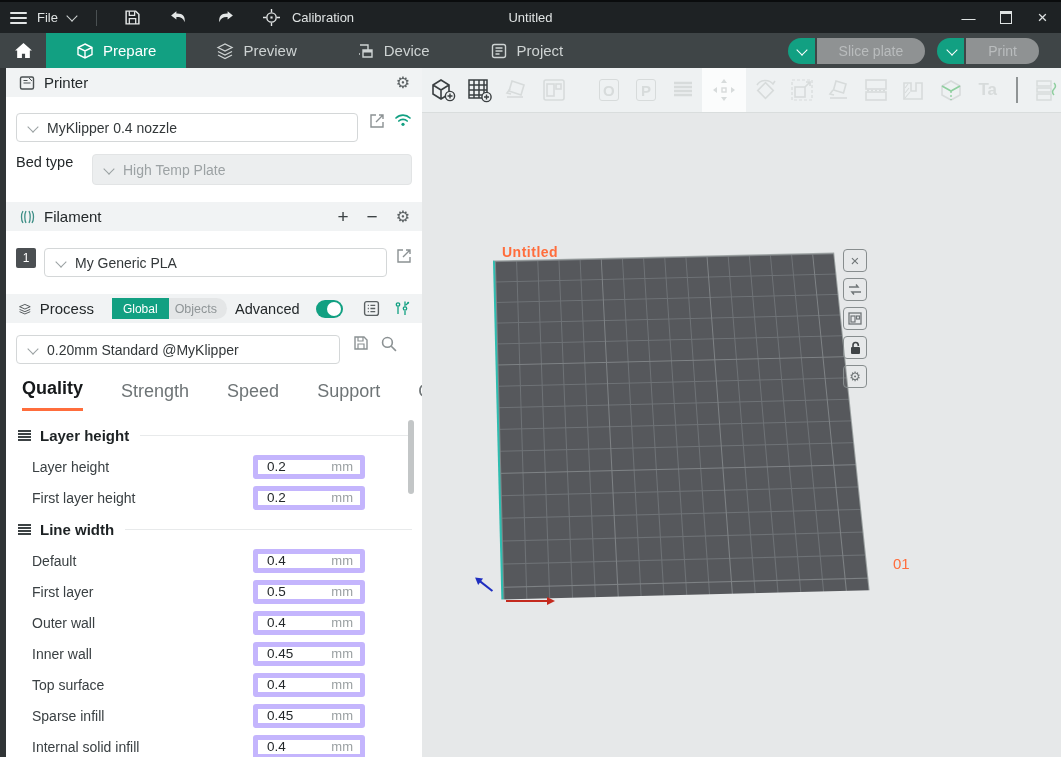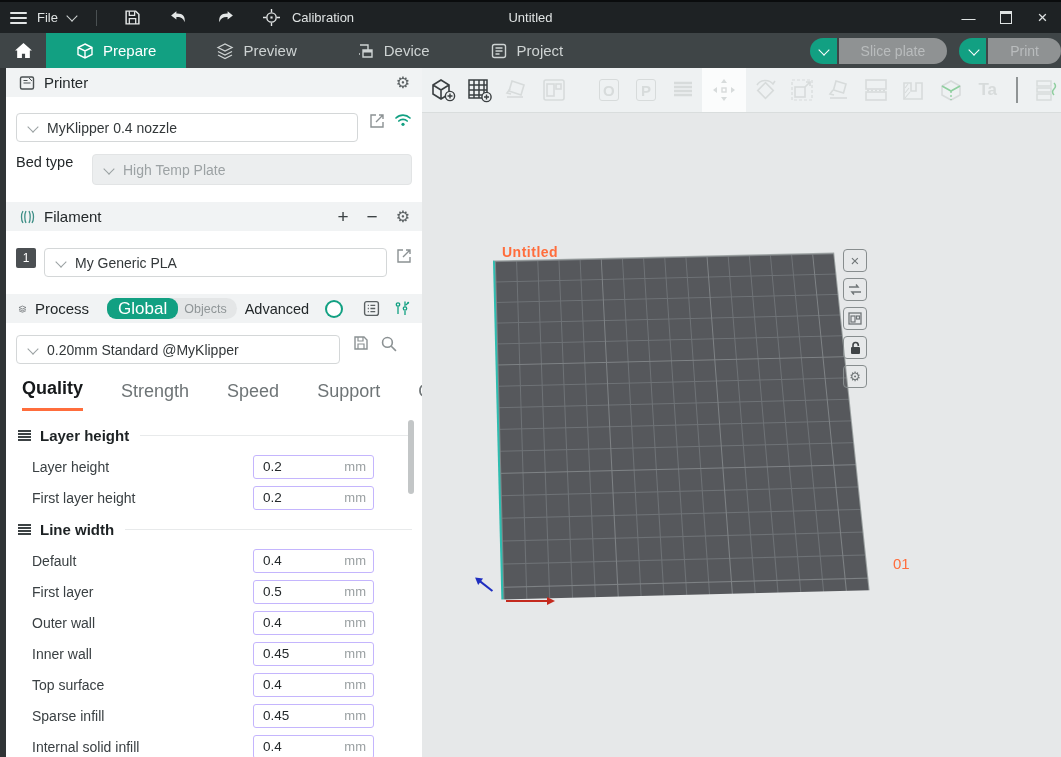--- a/index.html
+++ b/index.html
@@ -23,21 +23,21 @@
   .win-btn{width:37px;height:31px;display:flex;align-items:center;justify-content:center;
            color:#dfe3e3;font-size:14px;}
   .maxbox{width:10px;height:9px;border:1.4px solid #dfe3e3;border-top-width:3px;}
 
   
   .tabbar{position:absolute;left:0;top:33px;width:1061px;height:35px;background:#3f4547;
           display:flex;align-items:stretch;}
   .home{width:46px;display:flex;align-items:center;justify-content:center;color:#fff;}
   .mtab{display:flex;align-items:center;gap:9px;padding:0 30px;color:#ced3d3;font-size:15px;}
   .mtab.active{background:var(--accent);color:#fff;}
-  .tab-actions{margin-left:auto;display:flex;align-items:center;gap:12px;}
+  .tab-actions{margin-left:auto;display:flex;align-items:center;gap:12px;padding-right:22px;}
   .split-btn{display:flex;align-items:center;height:26px;}
   .split-drop{width:27px;height:26px;background:var(--accent);border-radius:13px 0 0 13px;
               display:flex;align-items:center;justify-content:center;}
   .split-drop .chev{border-color:#fff;margin:-2px 0 0 2px;}
   .split-main{height:26px;background:#8f9293;border-radius:0 13px 13px 0;margin-left:2px;
               display:flex;align-items:center;padding:0 22px;color:#b9bcbd;font-size:14px;}
 
   
   .left-strip{position:absolute;left:0;top:68px;width:6px;height:689px;background:#303436;}
   .panel{position:absolute;left:6px;top:68px;width:416px;height:689px;background:#fff;overflow:hidden;
@@ -54,38 +54,38 @@
   .combo .chev{border-color:#9aa0a2;margin-top:-2px;}
   .combo.disabled{background:#eceeef;border-color:#e2e4e5;color:#9ca2a4;}
   .side-ico{margin-left:9px;color:#8b9193;display:flex;}
 
   .bedtype-label{font-size:14.5px;color:#23282a;width:76px;}
 
   .slot{width:20px;height:20px;background:#4b4f52;color:#fff;font-size:12px;display:flex;
         align-items:center;justify-content:center;border-radius:2px;margin-right:8px;}
 
   .pill{display:flex;align-items:center;background:#e4e6e7;border-radius:11px;height:21px;margin-left:10px;}
-  .pill-on{background:var(--accent);color:#fff;border-radius:9px;height:21px;display:flex;align-items:center;
-           padding:0 11px;font-size:17px;}
+  .pill-on{background:var(--accent);color:#fff;border-radius:0;height:21px;display:flex;align-items:center;
+           padding:0 11px;font-size:12px;}
   .pill-off{color:#8f9597;padding:0 10px 0 6px;font-size:12.5px;}
   .adv-label{font-size:14.5px;color:#23282a;margin-left:auto;}
   .toggle{width:36px;height:18px;background:var(--accent);border-radius:9px;position:relative;margin-left:8px;}
   .toggle i{position:absolute;right:2px;top:2px;width:14px;height:14px;background:#fff;border-radius:50%;}
 
   .ptabs{display:flex;align-items:flex-end;gap:0;padding:14px 4px 0 16px;}
   .ptab{font-size:18px;color:#6e7476;padding:0 0 9px 0;margin-right:38px;}
   .ptab.active{color:#16191b;font-weight:bold;border-bottom:3px solid var(--orange);}
 
   .params{position:relative;height:357px;overflow:hidden;padding-top:8px;}
   .psec-head{display:flex;align-items:center;height:32px;padding:0 10px;gap:7px;}
   .psec-title{font-size:15px;font-weight:bold;color:#1d2224;white-space:nowrap;}
   .psec-line{flex:1;height:1px;background:#e8eaeb;margin-left:4px;}
   .prow{display:flex;align-items:center;height:31px;padding-left:26px;}
   .prow-label{font-size:14px;color:#3a4043;}
-  .pinput{position:absolute;left:247px;width:121px;height:24px;border:1px solid #c4b5fd;border-radius:3px;
+  .pinput{position:absolute;left:247px;width:112px;height:24px;border:5px solid #c4b5fd;border-radius:3px;
           display:flex;align-items:center;background:#fff;box-sizing:border-box;}
   .pval{font-size:13.5px;color:#23282a;padding-left:9px;flex:1;}
   .punit{font-size:13px;color:#9aa0a2;padding-right:7px;}
   .scrollbar{position:absolute;left:402px;top:352px;width:6px;height:74px;background:#c3c6c7;border-radius:3px;}
 
   
   .viewport{position:absolute;left:422px;top:68px;width:639px;height:689px;background:#e6e8e9;overflow:hidden;}
   .vtoolbar{position:absolute;left:0;top:0;width:639px;height:44px;background:#eef1f2;
             border-bottom:1px solid #d9dddd;display:flex;align-items:center;}
   .vt-ico{width:30px;height:30px;margin:0 4px;display:flex;align-items:center;justify-content:center;}

